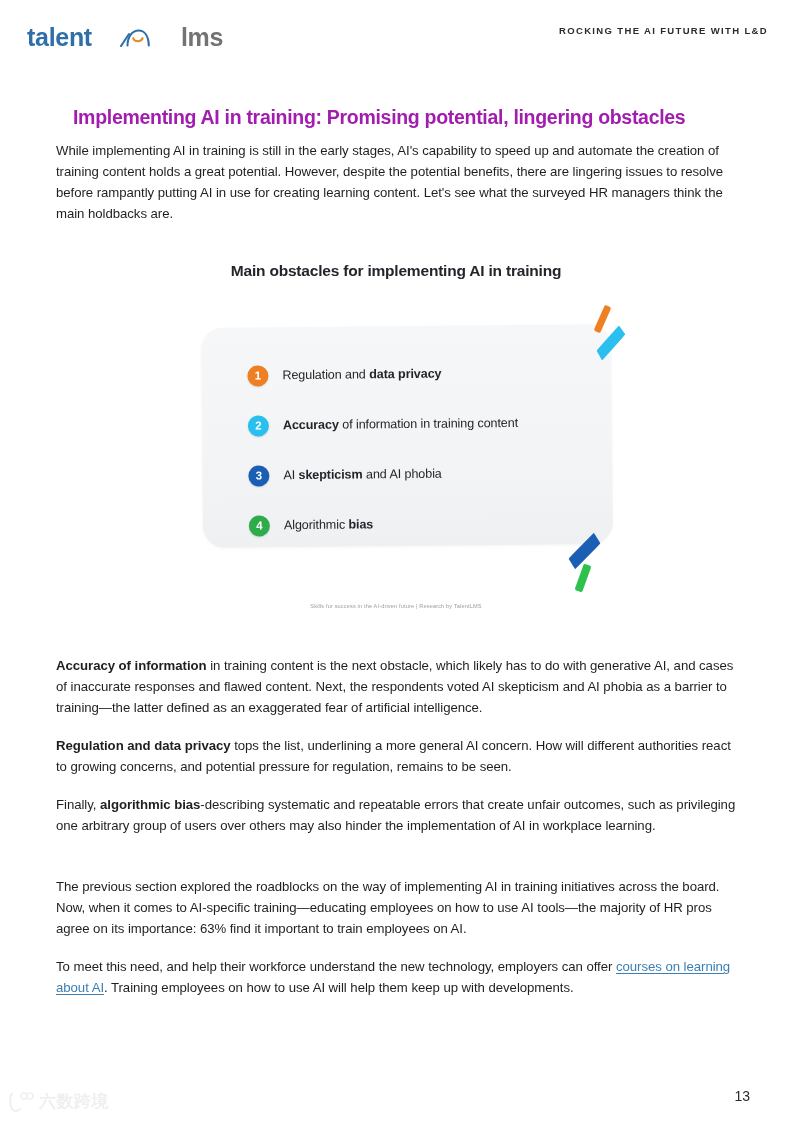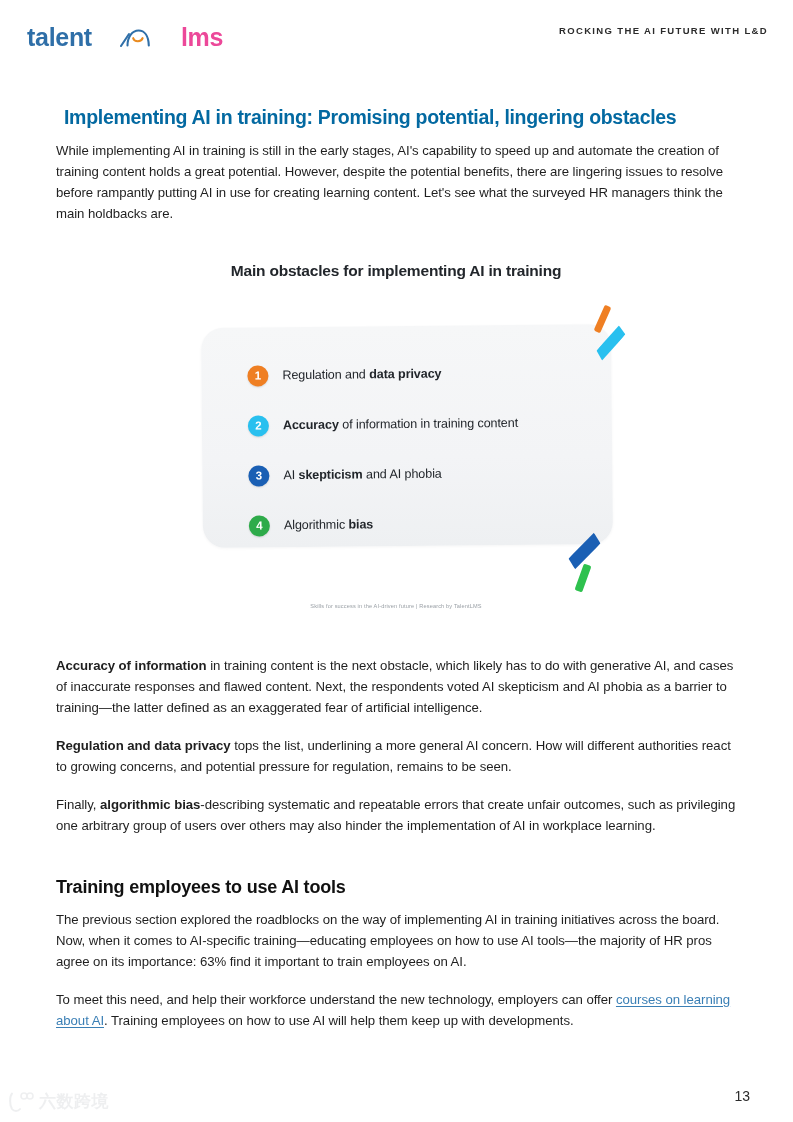--- a/index.html
+++ b/index.html
@@ -41,21 +41,21 @@
   }
   .logo-mark {
     width: 34px;
     height: 24px;
     position: relative;
     margin: 0 1px 0 0;
   }
   .logo-lms {
     font-size: 25px;
     font-weight: 700;
-    color: #ec4899;
+    color: #737373;
     letter-spacing: -0.3px;
     line-height: 1;
     margin-left: -2px;
   }
   .header-kicker {
     position: absolute;
     right: 25px;
     top: 25px;
     font-size: 9.5px;
     letter-spacing: 1.35px;
@@ -67,22 +67,22 @@
   
   .content {
     position: absolute;
     left: 56px;
     top: 105px;
     width: 680px;
   }
   h1.section-title {
     font-size: 19.5px;
     font-weight: 700;
-    color: #0369a1;
-    margin: 0 0 11px 8px;
+    color: #a21caf;
+    margin: 0 0 11px 17px;
     letter-spacing: -0.3px;
     line-height: 1.25;
   }
   h2.section-title-2 {
     font-size: 18px;
     font-weight: 700;
     color: #111111;
     margin: 0 0 10px 0;
     letter-spacing: -0.2px;
     line-height: 1.25;
@@ -310,21 +310,20 @@
 </div>
 
 <div class="content" style="top:655px;">
 
   <p class="body-text"><span class="b">Accuracy of information</span><span> in training content is the next obstacle, which likely has to do with generative AI, and cases of inaccurate responses and flawed content. Next, the respondents voted AI skepticism and AI phobia as a barrier to training—the latter defined as an exaggerated fear of artificial intelligence.</span></p>
 
   <p class="body-text"><span class="b">Regulation and data privacy</span><span> tops the list, underlining a more general AI concern. How will different authorities react to growing concerns, and potential pressure for regulation, remains to be seen.</span></p>
 
   <p class="body-text" style="margin-bottom:40px;"><span>Finally, </span><span class="b">algorithmic bias</span><span>-describing systematic and repeatable errors that create unfair outcomes, such as privileging one arbitrary group of users over others may also hinder the implementation of AI in workplace learning.</span></p>
 
-  <h2 class="section-title-2">Training employees to use AI tools</h2>
 
   <p class="body-text">The previous section explored the roadblocks on the way of implementing AI in training initiatives across the board. Now, when it comes to AI-specific training—educating employees on how to use AI tools—the majority of HR pros agree on its importance: 63% find it important to train employees on AI.</p>
 
   <p class="body-text tight"><span>To meet this need, and help their workforce understand the new technology, employers can offer </span><a class="inline-link" href="#">courses on learning about AI</a><span>. Training employees on how to use AI will help them keep up with developments.</span></p>
 </div>
 
 <div class="page-number">13</div>
 
 <div class="watermark">
   <span class="wm-mark">

